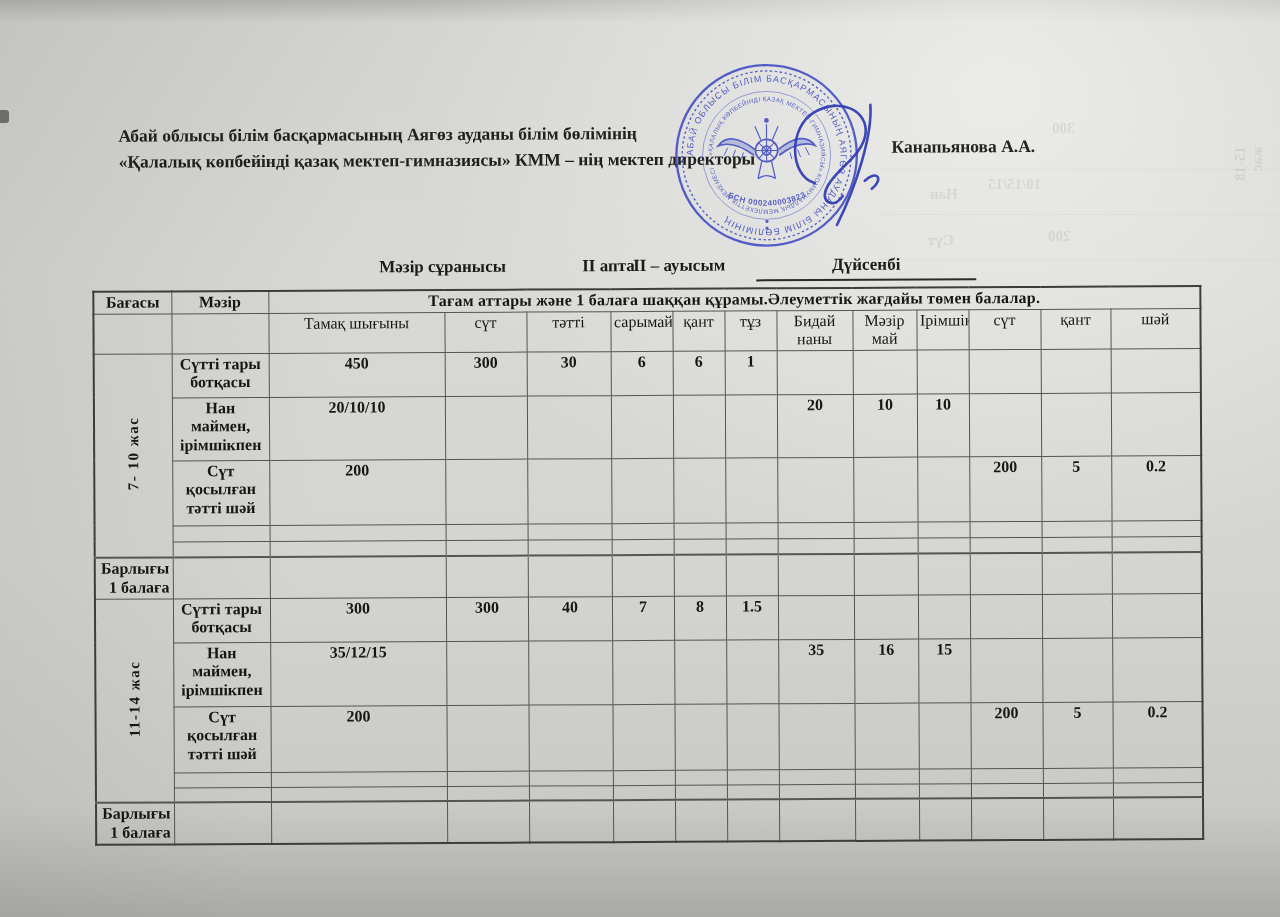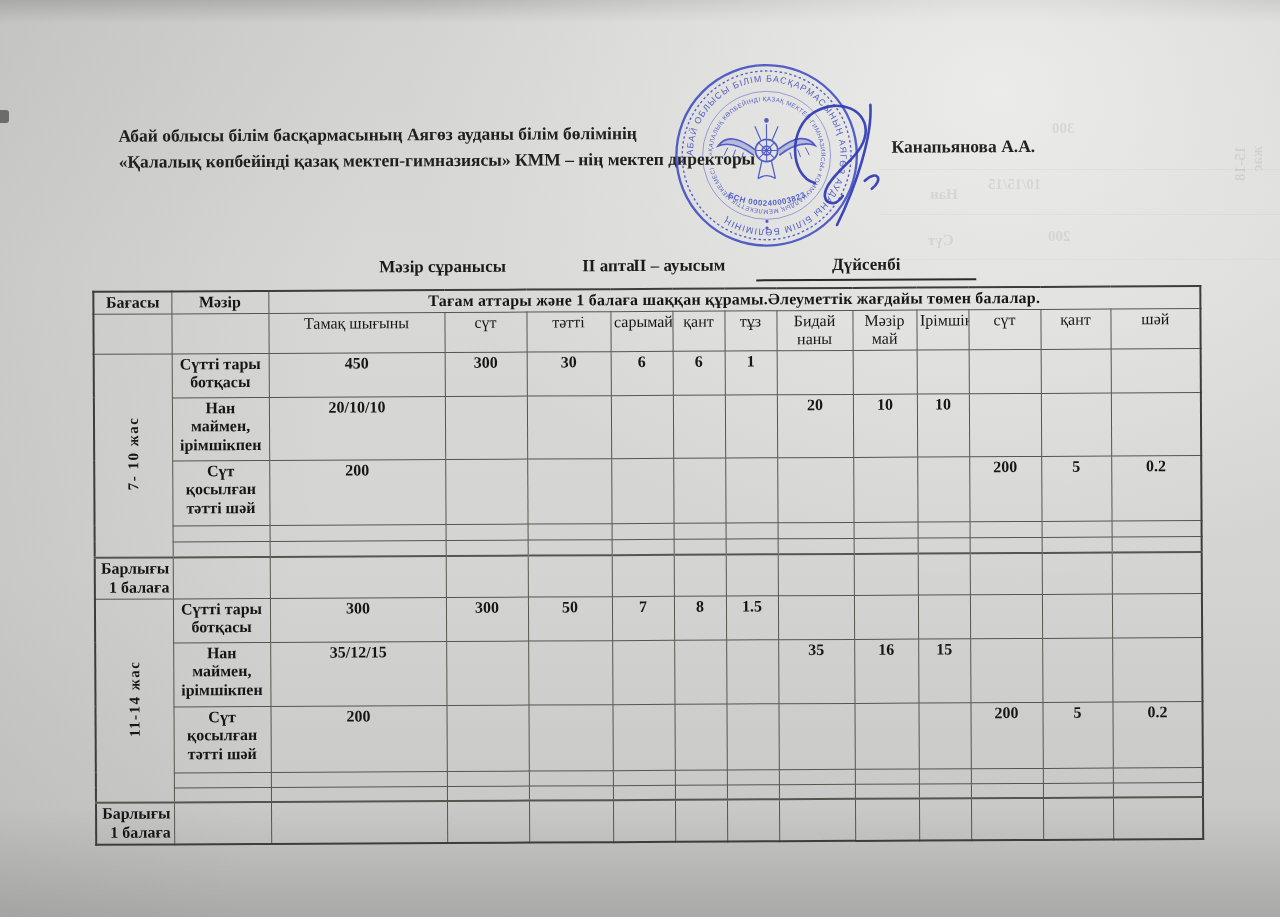--- a/index.html
+++ b/index.html
@@ -267,21 +267,21 @@
               <td class="c val"></td>
               <td class="c val"></td>
               <td class="c val"></td>
               <td class="c val"></td>
             </tr>
             <tr style="height: 44px;">
               <td class="age" rowspan="5"><span class="vert">11-14 жас</span></td>
               <td class="c menu">Сүтті тары ботқасы</td>
               <td class="c val">300</td>
               <td class="c val">300</td>
-              <td class="c val">50</td>
+              <td class="c val">40</td>
               <td class="c val">7</td>
               <td class="c val">8</td>
               <td class="c val">1.5</td>
               <td class="c val"></td>
               <td class="c val"></td>
               <td class="c val"></td>
               <td class="c val"></td>
               <td class="c val"></td>
               <td class="c val"></td>
             </tr>

